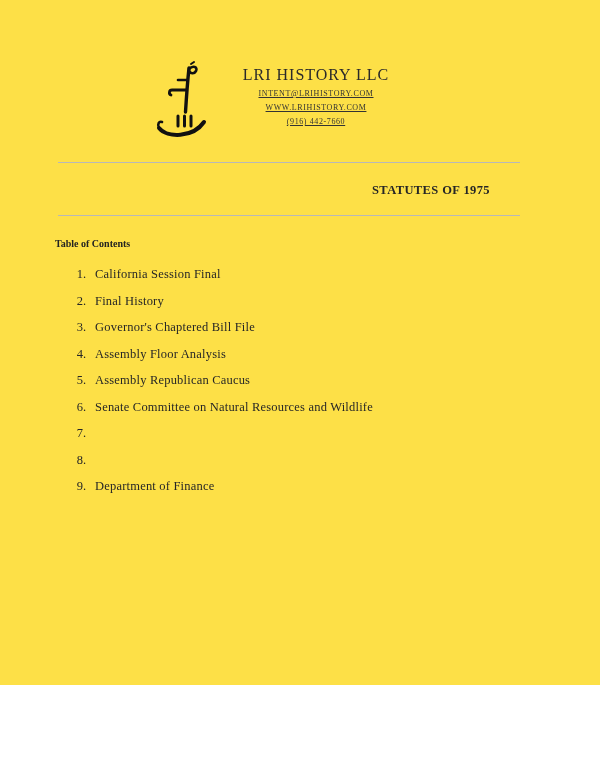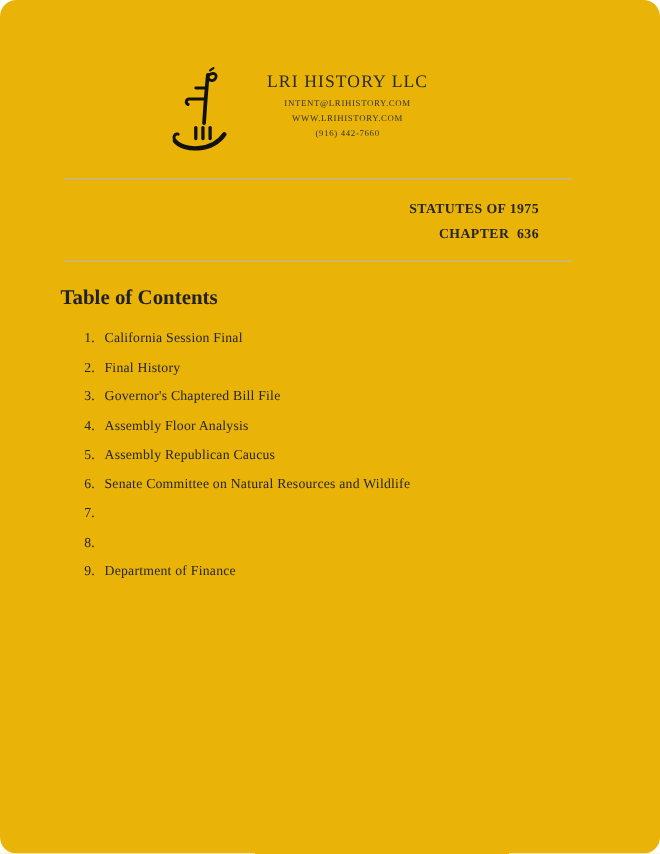--- a/index.html
+++ b/index.html
@@ -3,27 +3,26 @@
 <meta charset="utf-8">
 <style>
   html, body {
     margin: 0;
     padding: 0;
     background: #ffffff;
   }
   .page {
     position: relative;
     width: 600px;
-    height: 776px;
+    height: 685px;
     margin: 0 auto;
-    background: #eab308;
+    background: #fde047;
     font-family: "Liberation Serif", serif;
     color: #1f1f1f;
     overflow: hidden;
-    border-radius: 15px;
   }
 
   
   .letterhead {
     display: flex;
     justify-content: center;
     align-items: flex-start;
     padding-top: 60px;
     gap: 30px;
   }
@@ -40,20 +39,21 @@
   .company-name {
     font-size: 16px;
     letter-spacing: 1px;
     color: #2a2a2a;
   }
   .contact-line {
     font-size: 8px;
     letter-spacing: 0.6px;
     margin-top: 5px;
     color: #333333;
+    text-decoration: underline;
   }
 
   
   .rule {
     border: none;
     border-top: 1px solid #b8b8b8;
     margin: 0 0 0 58px;
     width: 462px;
   }
   .rule-1 { margin-top: 22px; }
@@ -71,21 +71,21 @@
     font-size: 12.5px;
     letter-spacing: 0.4px;
     line-height: 22px;
     color: #262626;
     white-space: pre-wrap;
   }
 
   
   .toc-title {
     margin: 22px 16px 0 55px;
-    font-size: 19px;
+    font-size: 10px;
     font-weight: bold;
     color: #222222;
   }
   .toc-list {
     margin: 18px 0 0 68px;
   }
   .toc-item {
     display: flex;
     align-items: baseline;
     margin-bottom: 11.5px;
@@ -133,21 +133,20 @@
       <div class="contact-line">INTENT@LRIHISTORY.COM</div>
       <div class="contact-line">WWW.LRIHISTORY.COM</div>
       <div class="contact-line">(916) 442-7660</div>
     </div>
   </div>
 
   <hr class="rule rule-1">
 
   <div class="statute-block">
     <div class="statute-line">STATUTES OF 1975</div>
-    <div class="statute-line">CHAPTER  636</div>
   </div>
 
   <hr class="rule rule-2">
 
   <div class="toc-title">Table of Contents</div>
 
   <div class="toc-list">
       <div class="toc-item">
         <span class="toc-num">1.</span>
         <span class="toc-label">California Session Final</span>

